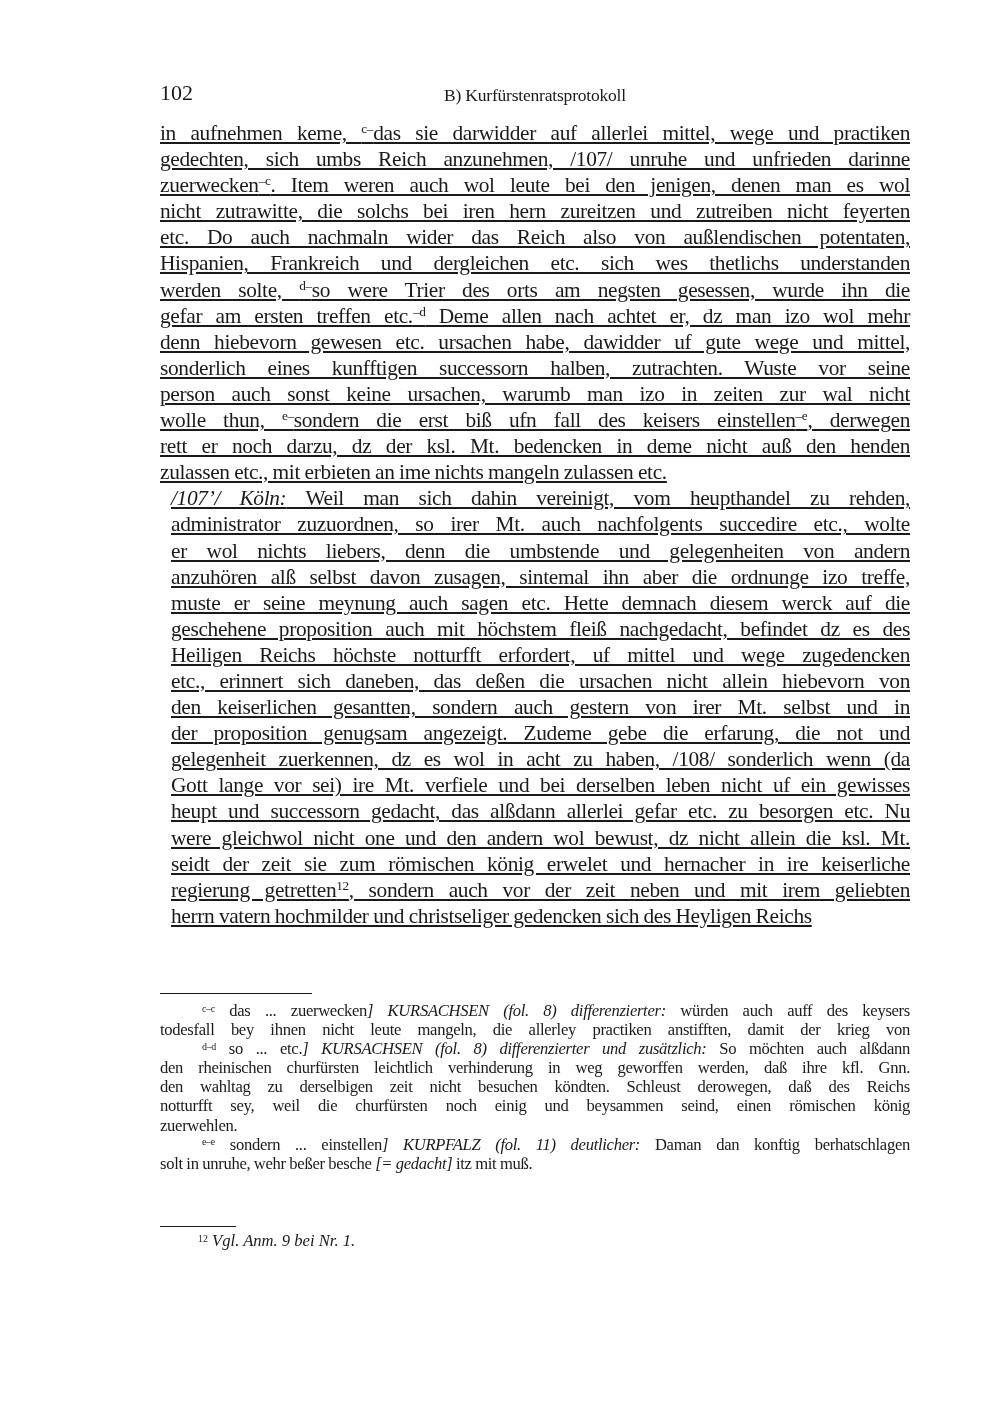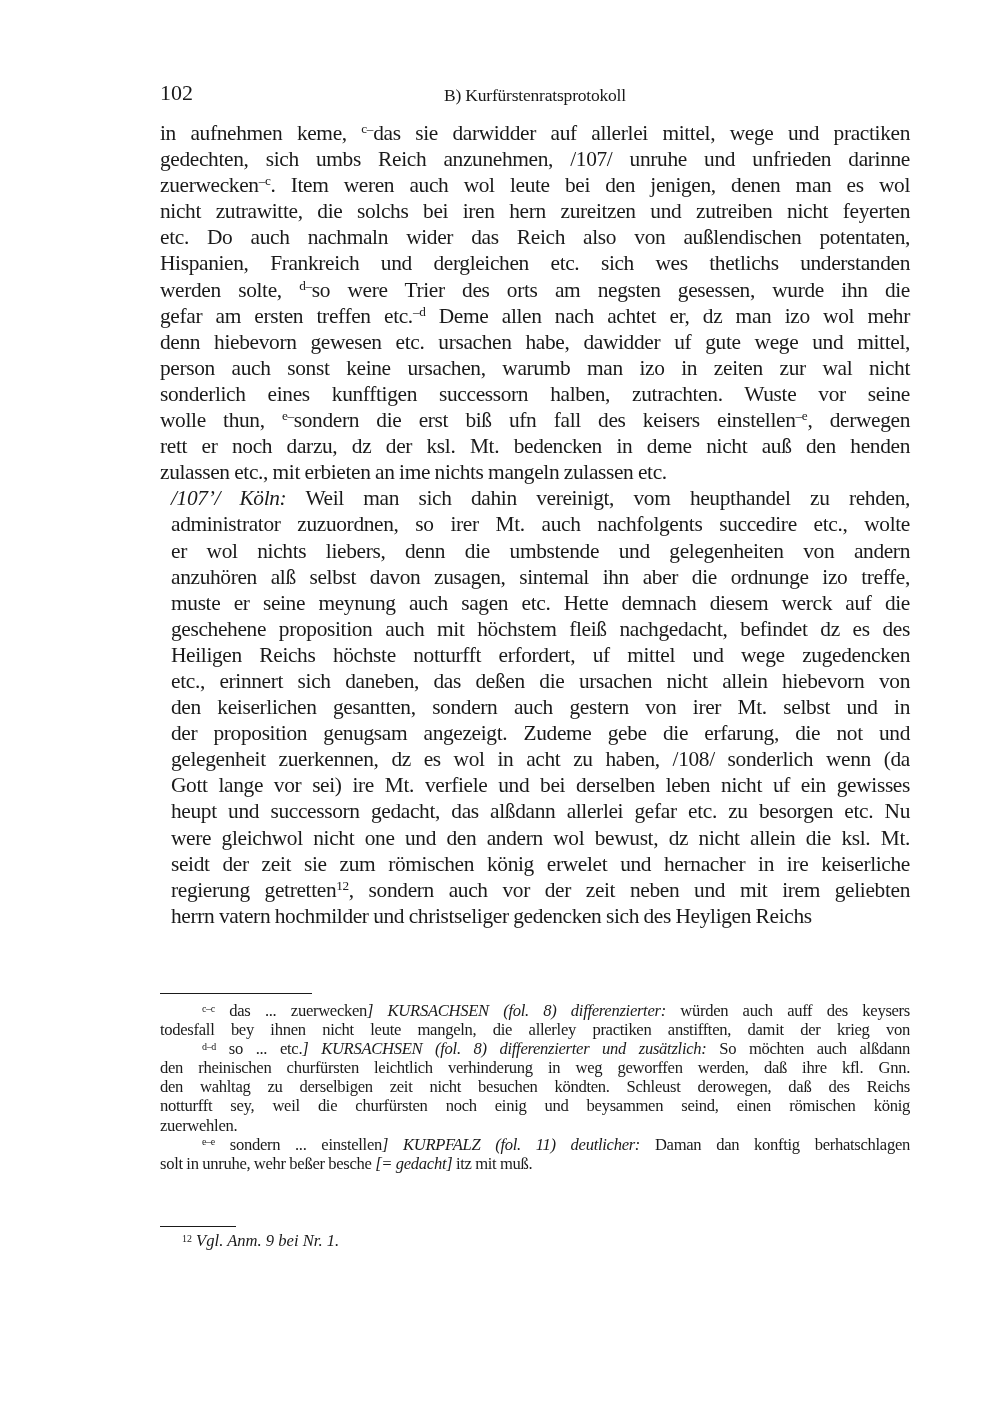--- a/index.html
+++ b/index.html
@@ -45,20 +45,21 @@
   .main-text {
     margin-top: 12px;
     font-size: 21.4px;
     line-height: 26.1px;
     text-align: justify;
     letter-spacing: -0.35px;
     word-spacing: -0.5px;
   }
   .main-text p {
     margin: 0;
+    text-decoration: underline;
   }
   .main-text p.indent {
     text-indent: 11px;
   }
   .line {
     display: block;
     text-align: justify;
     text-align-last: justify;
     white-space: nowrap;
   }
@@ -101,21 +102,21 @@
   .footnote-rule-2 {
     position: absolute;
     left: 160px;
     top: 1226px;
     width: 76px;
     height: 1px;
     background: #1a1a1a;
   }
   .footnotes-2 {
     position: absolute;
-    left: 144px;
+    left: 160px;
     top: 1231px;
     width: 750px;
     font-size: 16.6px;
     line-height: 19.1px;
   }
   .footnotes-2 .footnote-num {
     padding-left: 26px;
   }
 </style>
 </head>
@@ -131,22 +132,22 @@
     <p>
         <span class="line">in aufnehmen keme, <span class="sup">c–</span>das sie darwidder auf allerlei mittel, wege und practiken</span>
         <span class="line">gedechten, sich umbs Reich anzunehmen, /107/ unruhe und unfrieden darinne</span>
         <span class="line">zuerwecken<span class="sup">–c</span>. Item weren auch wol leute bei den jenigen, denen man es wol</span>
         <span class="line">nicht zutrawitte, die solchs bei iren hern zureitzen und zutreiben nicht feyerten</span>
         <span class="line">etc. Do auch nachmaln wider das Reich also von außlendischen potentaten,</span>
         <span class="line">Hispanien, Frankreich und dergleichen etc. sich wes thetlichs understanden</span>
         <span class="line">werden solte, <span class="sup">d–</span>so were Trier des orts am negsten gesessen, wurde ihn die</span>
         <span class="line">gefar am ersten treffen etc.<span class="sup">–d</span> Deme allen nach achtet er, dz man izo wol mehr</span>
         <span class="line">denn hiebevorn gewesen etc. ursachen habe, dawidder uf gute wege und mittel,</span>
+        <span class="line">sonderlich eines kunfftigen successorn halben, zutrachten. Wuste vor seine</span>
         <span class="line">person auch sonst keine ursachen, warumb man izo in zeiten zur wal nicht</span>
-        <span class="line">sonderlich eines kunfftigen successorn halben, zutrachten. Wuste vor seine</span>
         <span class="line">wolle thun, <span class="sup">e–</span>sondern die erst biß ufn fall des keisers einstellen<span class="sup">–e</span>, derwegen</span>
         <span class="line">rett er noch darzu, dz der ksl. Mt. bedencken in deme nicht auß den henden</span>
         <span class="line last">zulassen etc., mit erbieten an ime nichts mangeln zulassen etc.</span>
       </p>
     <p class="indent">
         <span class="line"><span class="it">/107’/ Köln:</span> Weil man sich dahin vereinigt, vom heupthandel zu rehden,</span>
         <span class="line">administrator zuzuordnen, so irer Mt. auch nachfolgents succedire etc., wolte</span>
         <span class="line">er wol nichts liebers, denn die umbstende und gelegenheiten von andern</span>
         <span class="line">anzuhören alß selbst davon zusagen, sintemal ihn aber die ordnunge izo treffe,</span>
         <span class="line">muste er seine meynung auch sagen etc. Hette demnach diesem werck auf die</span>

